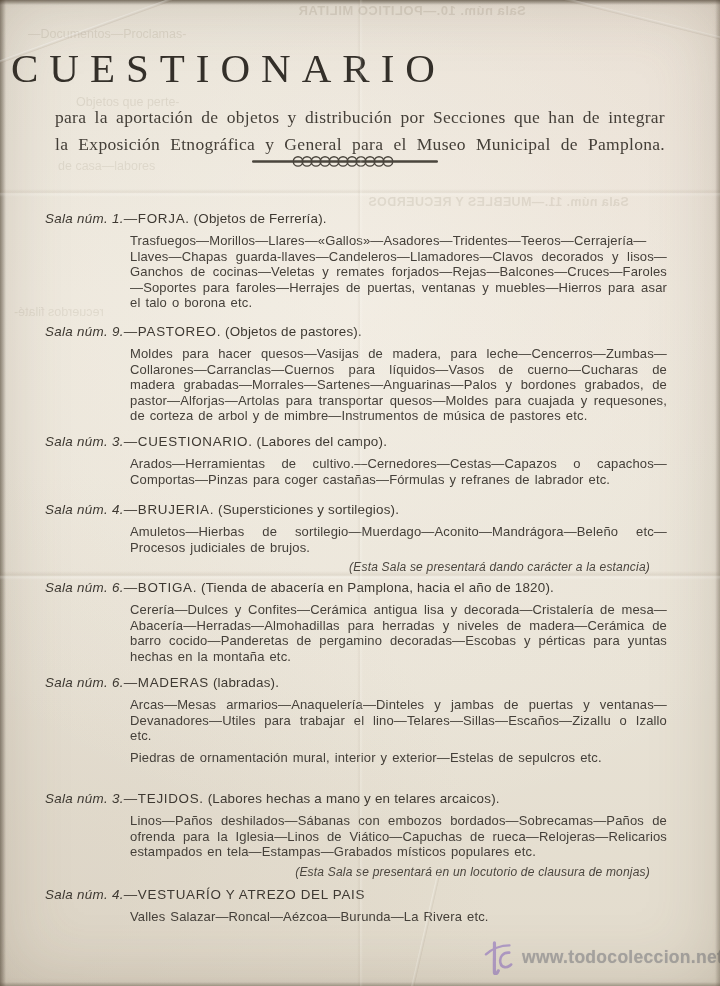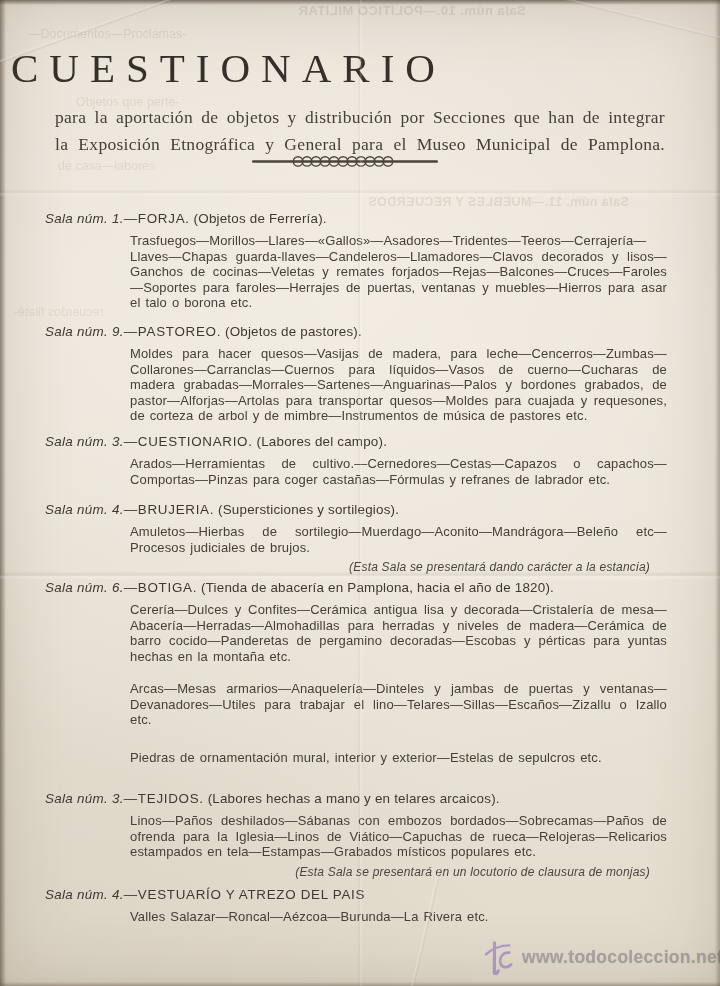--- a/index.html
+++ b/index.html
@@ -127,20 +127,21 @@
     <p class="sec-body">Amuletos—Hierbas de sortilegio—Muerdago—Aconito—Mandrágora—Beleño etc—Procesos judiciales de brujos.</p>
     <div class="sec-note">(Esta Sala se presentará dando carácter a la estancia)</div>
   </div>
 
   <div class="section s5">
     <div class="sec-heading"><span class="sala-label">Sala núm. 6.</span><span class="sala-name">—BOTIGA.</span><span class="sala-desc"> (Tienda de abacería en Pamplona, hacia el año de 1820).</span></div>
     <p class="sec-body">Cerería—Dulces y Confites—Cerámica antigua lisa y decorada—Cristalería de mesa—Abacería—Herradas—Almohadillas para herradas y niveles de madera—Cerámica de barro cocido—Panderetas de pergamino decoradas—Escobas y pérticas para yuntas hechas en la montaña etc.</p>
   </div>
 
   <div class="section s6">
+    <div class="sec-heading"><span class="sala-label">Sala núm. 6.</span><span class="sala-name">—MADERAS</span><span class="sala-desc"> (labradas).</span></div>
     <p class="sec-body">Arcas—Mesas armarios—Anaquelería—Dinteles y jambas de puertas y ventanas—Devanadores—Utiles para trabajar el lino—Telares—Sillas—Escaños—Zizallu o Izallo etc.</p>
   </div>
 
   <div class="section s7">
     <p class="sec-body">Piedras de ornamentación mural, interior y exterior—Estelas de sepulcros etc.</p>
   </div>
 
   <div class="section s8">
     <div class="sec-heading"><span class="sala-label">Sala núm. 3.</span><span class="sala-name">—TEJIDOS.</span><span class="sala-desc"> (Labores hechas a mano y en telares arcaicos).</span></div>
     <p class="sec-body">Linos—Paños deshilados—Sábanas con embozos bordados—Sobrecamas—Paños de ofrenda para la Iglesia—Linos de Viático—Capuchas de rueca—Relojeras—Relicarios estampados en tela—Estampas—Grabados místicos populares etc.</p>

